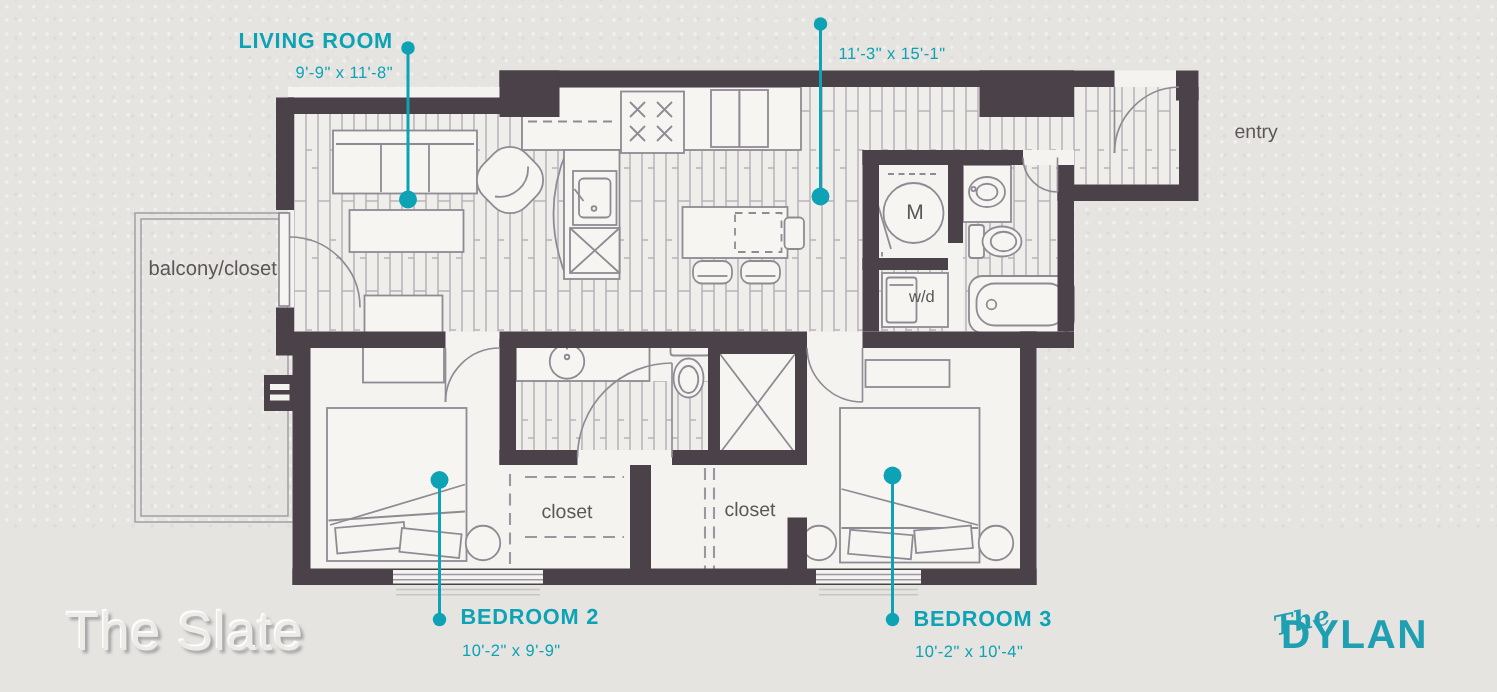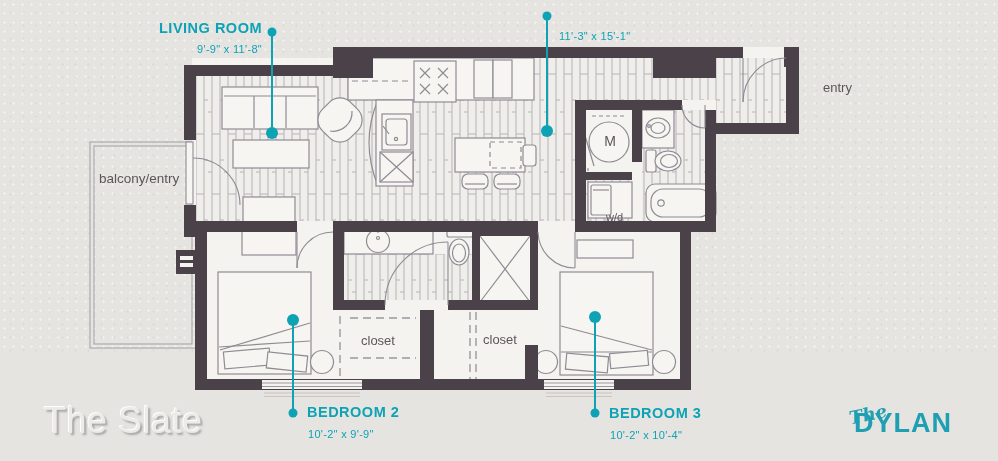--- a/index.html
+++ b/index.html
@@ -288,23 +288,23 @@
 <div class="dims" style="left:118px;top:43px;width:144px;text-align:right;">9'-9" x 11'-8"</div>
 
 <div class="dims" style="left:559px;top:30px;">11'-3" x 15'-1"</div>
 
 <div class="lbl" style="left:307px;top:405px;text-align:right;">BEDROOM 2</div>
 <div class="dims" style="left:308px;top:428px;">10'-2" x 9'-9"</div>
 
 <div class="lbl" style="left:609px;top:406px;">BEDROOM 3</div>
 <div class="dims" style="left:610px;top:429px;">10'-2" x 10'-4"</div>
 
-<div class="ann" style="left:99px;top:171px;font-size:13.5px;">balcony/entry</div>
+<div class="ann" style="left:99px;top:171px;font-size:13.5px;">balcony/closet</div>
 <div class="ann" style="left:823px;top:80px;">entry</div>
-<div class="ann ann-small" style="left:606px;top:192px;margin-top:19px;">w/d</div>
+<div class="ann ann-small" style="left:606px;top:192px;">w/d</div>
 <div class="ann" style="left:603px;top:133px;width:14px;text-align:center;font-size:14px;">M</div>
 <div class="ann" style="left:361px;top:333px;">closet</div>
 <div class="ann" style="left:483px;top:332px;">closet</div>
 
 <div class="plan-name">The Slate</div>
 
 <div class="brand">
   <span class="brand-script">The</span>
   <span class="brand-name">DYLAN</span>
 </div>

